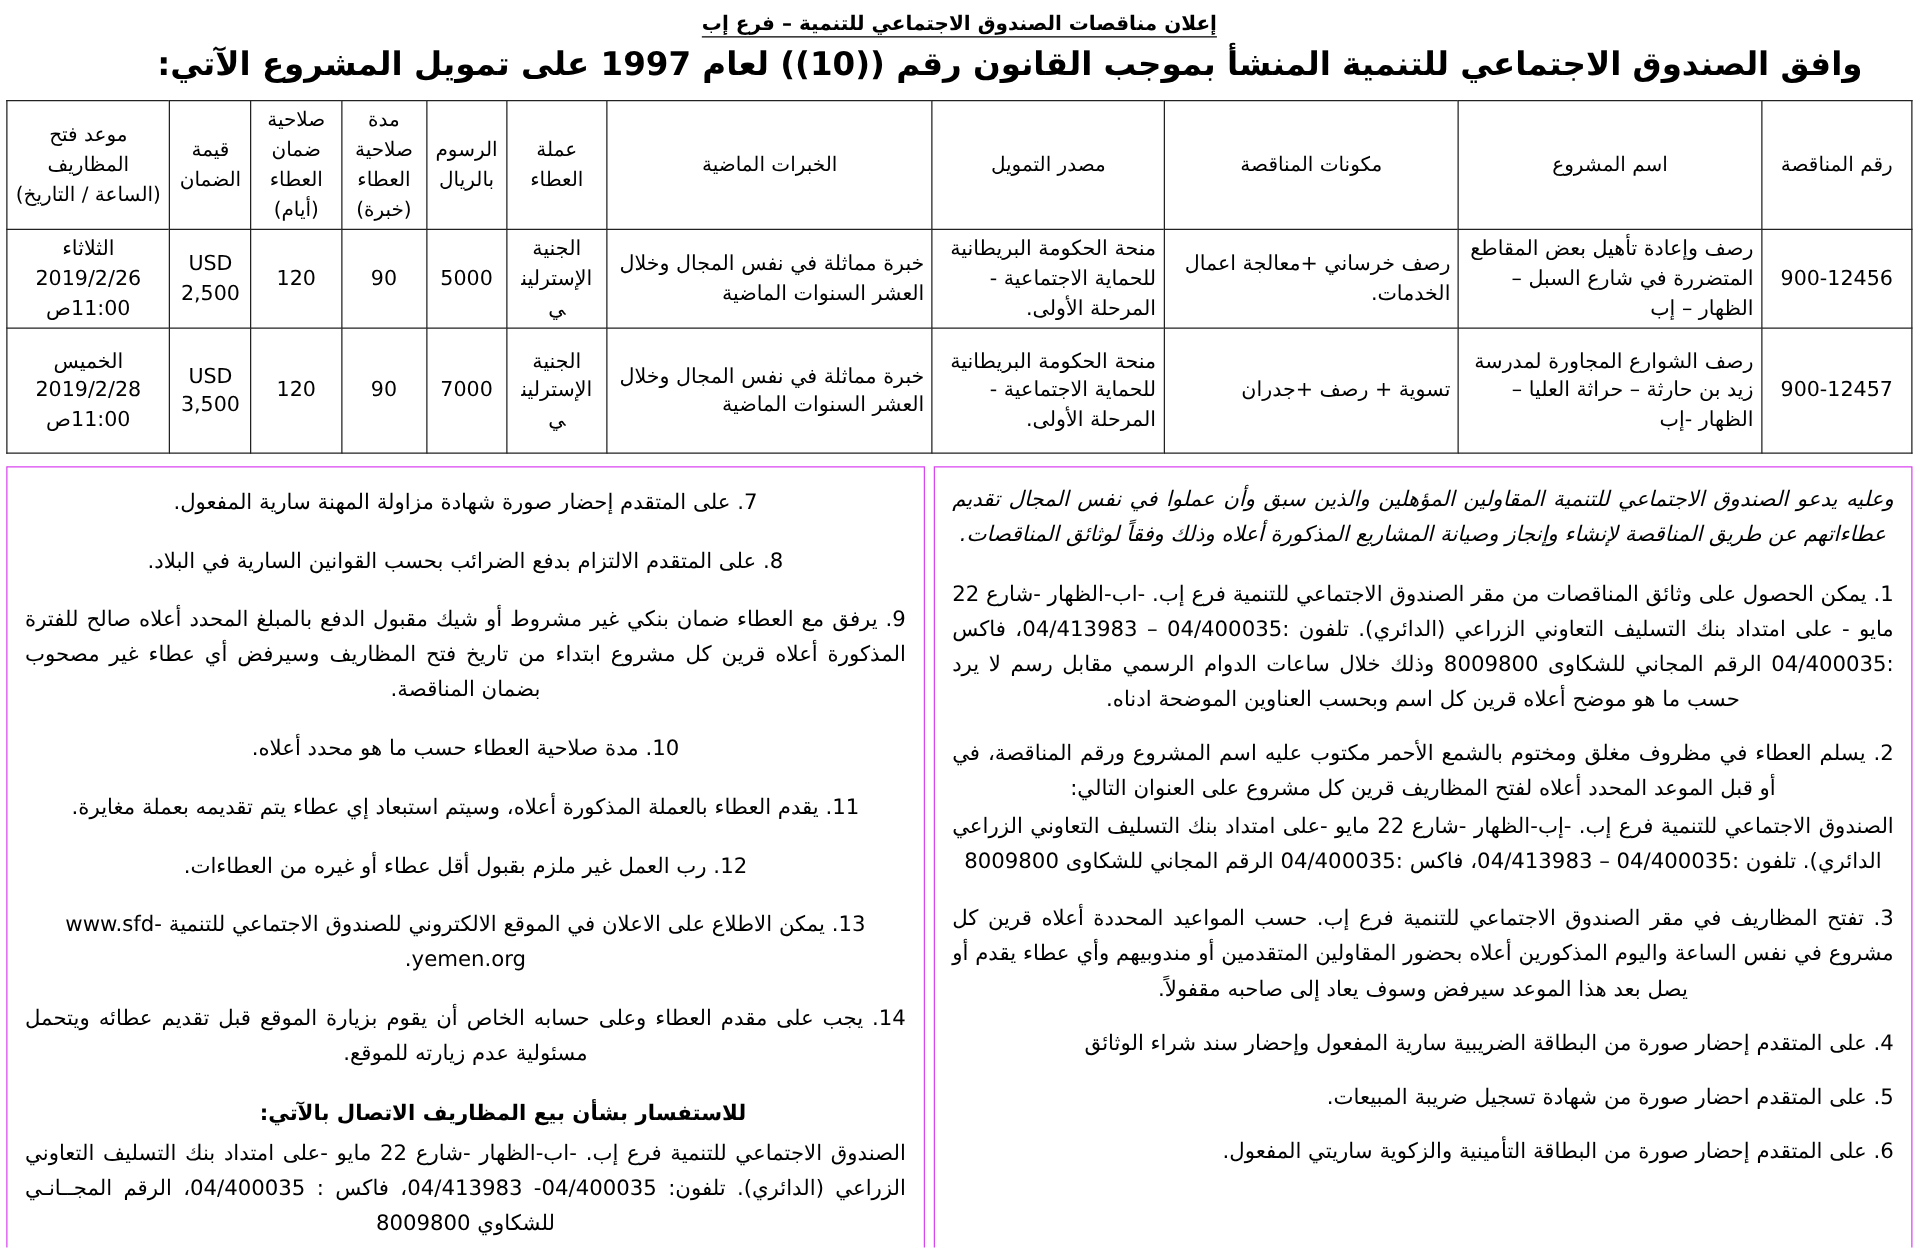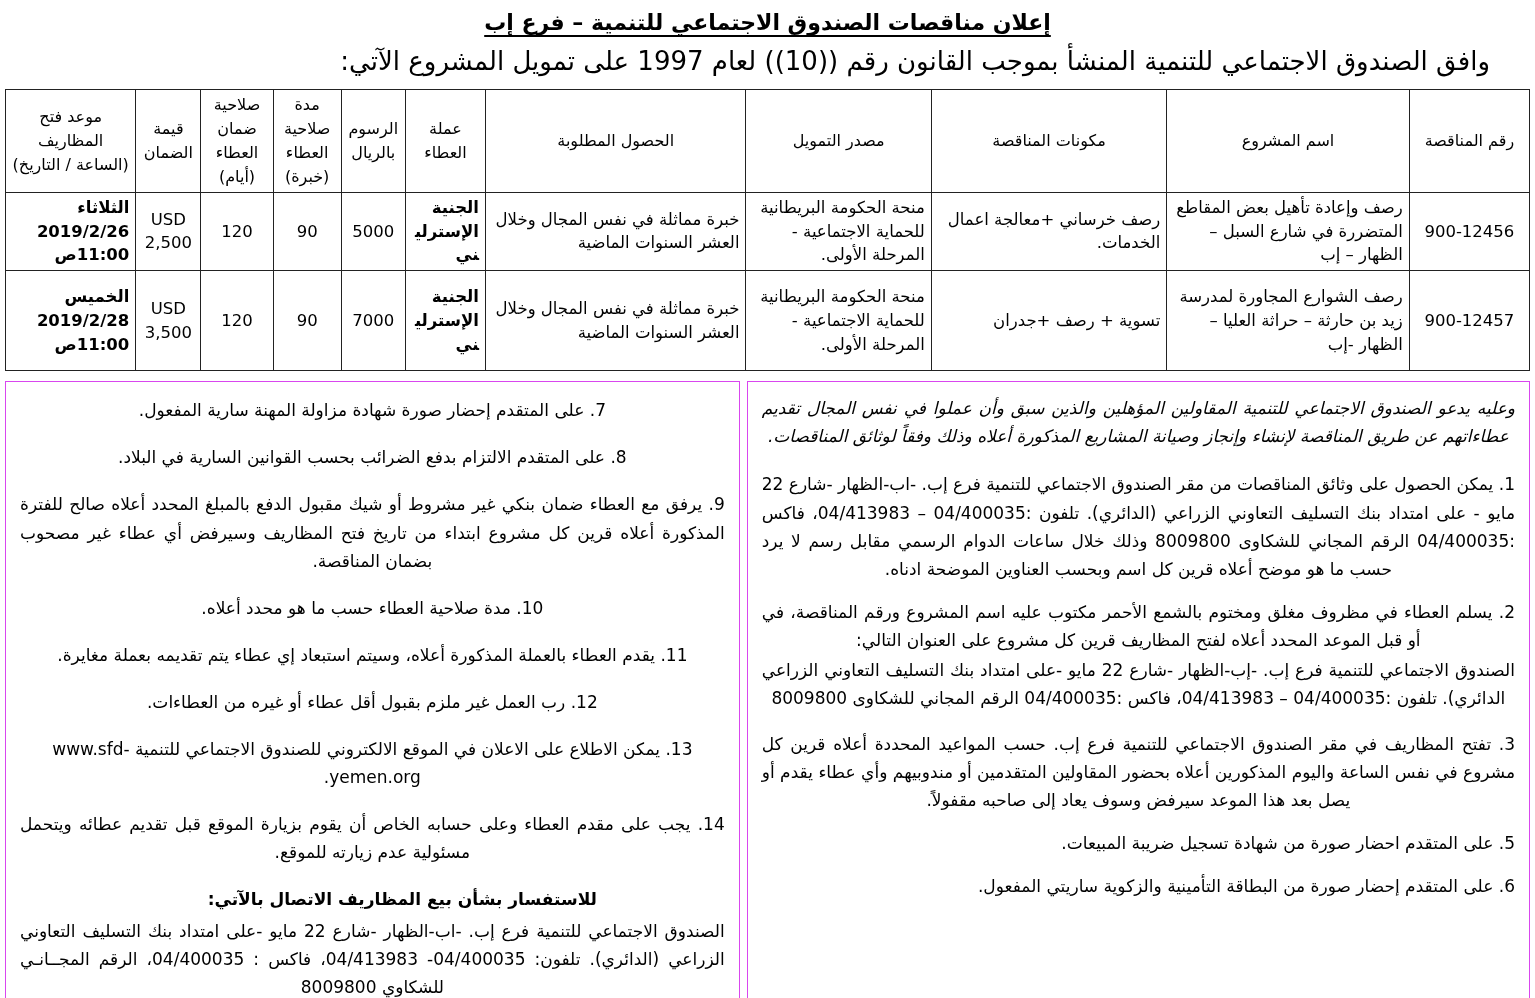--- a/index.html
+++ b/index.html
@@ -1,40 +1,40 @@
 <!DOCTYPE html>
 <html lang="ar"><head>
 <meta charset="utf-8">
 <style>
   html,body{margin:0;padding:0;background:#fff;color:#000;}
   body{width:1535px;height:998px;overflow:hidden;font-family:"DejaVu Sans",sans-serif;}
   .page{padding:6px 5px 0 5px;}
   .title{
-    text-align:center;font-weight:bold;font-size:22px;line-height:1.4;
+    text-align:center;font-weight:bold;font-size:16px;line-height:1.4;
     direction:rtl;margin-top:2px;
   }
   .title span{text-decoration:underline;text-underline-offset:5px;}
   .subtitle{
     direction:rtl;text-align:right;padding-right:40px;
-    font-weight:normal;font-size:26px;margin:6px 0 10px 0;line-height:1.3;
+    font-weight:bold;font-size:26px;margin:6px 0 10px 0;line-height:1.3;
   }
   table.tenders{
     border-collapse:collapse;table-layout:fixed;width:1525px;direction:rtl;
   }
   table.tenders th,table.tenders td{
     border:1px solid #222;padding:3px 6px;vertical-align:middle;
     word-wrap:break-word;
   }
   table.tenders th{
     font-weight:normal;font-size:16px;text-align:center;height:88px;line-height:1.5;
   }
   table.tenders td{font-size:16.5px;line-height:1.45;}
   tr.r1{height:76px;}
   tr.r2{height:100px;}
-  td.c{text-align:right;font-weight:bold;}
+  td.c{text-align:center;}
   td.r{text-align:right;vertical-align:top;padding-top:5px;}
   td.num{direction:ltr;text-align:center;vertical-align:top;padding-top:8px;}
   .boxes{
     direction:rtl;display:flex;gap:7px;margin-top:10px;align-items:stretch;
   }
   .box{border:1px solid #d946ef;height:660px;overflow:hidden;box-sizing:border-box;}
   .box-right{width:51.6%;padding:12px 14px;}
   .box-left{width:48.4%;padding:14px 14px;}
   .box p{
     direction:rtl;font-size:17px;margin:0 0 15px 0;line-height:1.65;
@@ -73,21 +73,21 @@
         <col style="width:72px">
       <col style="width:65px">
         <col style="width:130px">
     </colgroup>
     <thead>
       <tr>
         <th>رقم المناقصة</th>
         <th>اسم المشروع</th>
         <th>مكونات المناقصة</th>
         <th>مصدر التمويل</th>
-        <th>الحصول المطلوبة</th>
+        <th>الخبرات الماضية</th>
         <th>عملة العطاء</th>
         <th>الرسوم بالريال</th>
         <th>مدة صلاحية العطاء (خبرة)</th>
         <th>صلاحية ضمان العطاء (أيام)</th>
         <th>قيمة الضمان</th>
         <th>موعد فتح المظاريف (الساعة / التاريخ)</th>
       </tr>
     </thead>
     <tbody>
       <tr class="r1">
@@ -120,20 +120,21 @@
   </table>
 
   <div class="boxes">
 
     <div class="box box-right">
       <p class="intro">وعليه يدعو الصندوق الاجتماعي للتنمية المقاولين المؤهلين والذين سبق وأن عملوا في نفس المجال تقديم عطاءاتهم عن طريق المناقصة لإنشاء وإنجاز وصيانة المشاريع المذكورة أعلاه وذلك وفقاً لوثائق المناقصات.</p>
       <p>1.  يمكن الحصول على وثائق المناقصات من مقر الصندوق الاجتماعي للتنمية فرع إب.  -اب-الظهار  -شارع 22 مايو - على امتداد بنك  التسليف التعاوني الزراعي (الدائري). تلفون :04/400035 – 04/413983، فاكس :04/400035 الرقم المجاني للشكاوى 8009800  وذلك خلال ساعات الدوام الرسمي مقابل رسم لا يرد حسب ما هو موضح أعلاه قرين كل اسم وبحسب العناوين الموضحة ادناه.</p>
       <p class="addr" style="margin-bottom:2px">2.  يسلم العطاء في مظروف مغلق ومختوم بالشمع الأحمر مكتوب عليه اسم المشروع ورقم المناقصة، في أو قبل الموعد المحدد أعلاه لفتح المظاريف قرين كل مشروع على العنوان التالي:</p>
       <p class="addr">الصندوق الاجتماعي للتنمية فرع إب.  -إب-الظهار  -شارع 22 مايو  -على امتداد بنك التسليف التعاوني الزراعي الدائري).  تلفون :04/400035 – 04/413983، فاكس :04/400035 الرقم المجاني للشكاوى 8009800</p>
       <p>3.  تفتح المظاريف في مقر الصندوق الاجتماعي للتنمية فرع إب. حسب المواعيد المحددة أعلاه قرين كل مشروع في نفس الساعة واليوم المذكورين أعلاه بحضور المقاولين المتقدمين أو مندوبيهم وأي عطاء يقدم أو يصل بعد هذا الموعد سيرفض وسوف يعاد إلى صاحبه مقفولاً.</p>
+      <p class="single">4.  على المتقدم إحضار صورة من البطاقة الضريبية سارية المفعول وإحضار سند شراء الوثائق</p>
       <p class="single">5.  على المتقدم احضار صورة من شهادة تسجيل ضريبة المبيعات.</p>
       <p class="single">6.  على المتقدم إحضار صورة من البطاقة التأمينية والزكوية ساريتي المفعول.</p>
     </div>
 
     <div class="box box-left">
       <p>7. على المتقدم إحضار صورة شهادة مزاولة المهنة سارية المفعول.</p>
       <p>8.  على المتقدم الالتزام بدفع الضرائب بحسب القوانين السارية في البلاد.</p>
       <p class="multi">9.  يرفق مع العطاء ضمان بنكي غير مشروط أو شيك مقبول الدفع بالمبلغ المحدد أعلاه صالح للفترة المذكورة أعلاه   قرين كل مشروع ابتداء من تاريخ فتح المظاريف وسيرفض أي عطاء غير مصحوب بضمان المناقصة.</p>
       <p>10.  مدة صلاحية العطاء حسب ما هو محدد أعلاه.</p>
       <p>11. يقدم العطاء بالعملة المذكورة أعلاه، وسيتم استبعاد إي عطاء يتم تقديمه بعملة مغايرة.</p>

